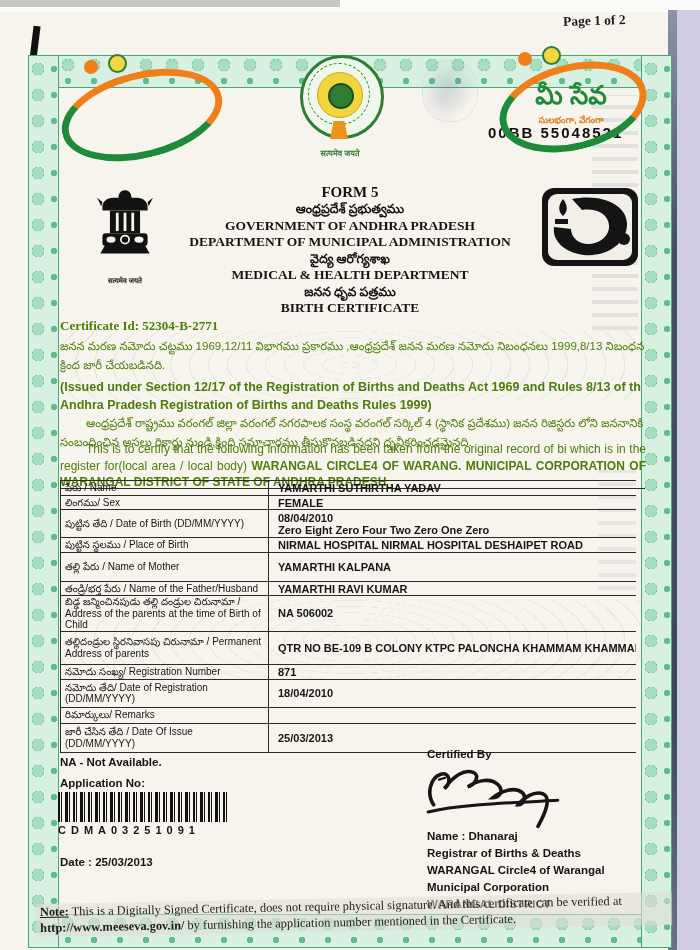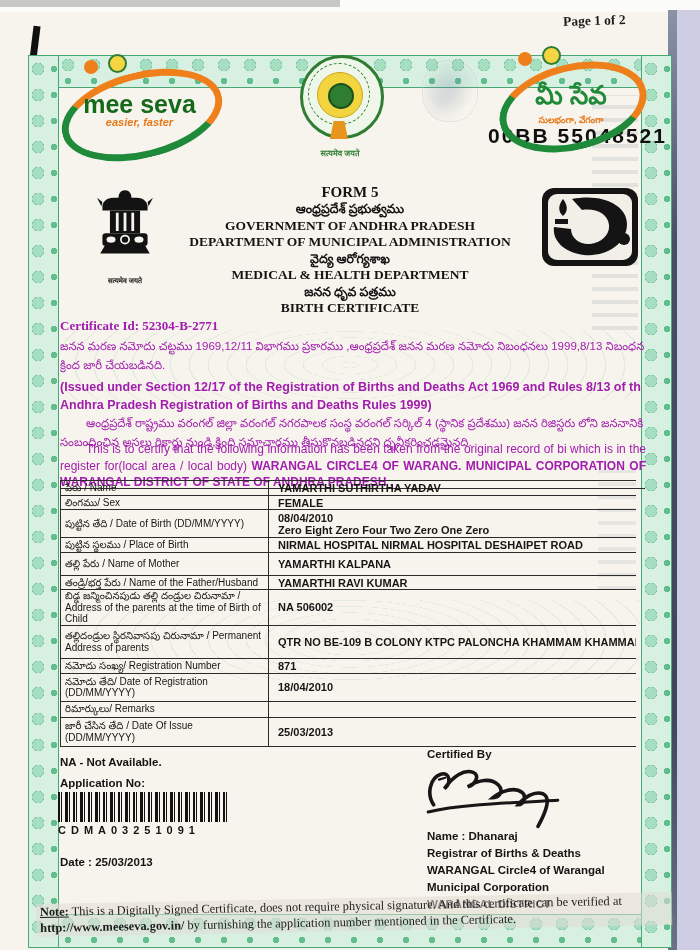--- a/index.html
+++ b/index.html
@@ -26,21 +26,21 @@
   #frame-top{left:28px;top:55px;width:644px;height:33px;}
   #frame-bottom{left:28px;top:914px;width:644px;height:34px;}
   #frame-left{left:28px;top:55px;width:31px;height:893px;}
   #frame-right{left:641px;top:55px;width:31px;height:893px;}
 
   .guilloche{position:absolute;opacity:.12;pointer-events:none;background:repeating-radial-gradient(ellipse 130px 42px at 50% 50%, transparent 0 8px, #58a87e 8px 9.5px, transparent 9.5px 19px);}
   .ghost{position:absolute;opacity:.13;filter:blur(.7px);background:repeating-linear-gradient(0deg,#5d6d8a 0 4px,transparent 4px 13px);}
 
   
   #page-indicator{position:absolute;left:563px;top:13px;font-family:"Liberation Serif",serif;font-weight:bold;font-size:13.5px;color:#1c1c1c;transform:rotate(-2deg);}
-  #serial-number{position:absolute;left:488px;top:124px;font-weight:bold;font-size:21px;letter-spacing:2px;color:#101010;}
+  #serial-number{position:absolute;left:488px;top:124px;font-weight:bold;font-size:15px;letter-spacing:2px;color:#101010;}
 
   .logo-box{position:absolute;}
   .logo-oval{position:absolute;border-radius:50%;border:7px solid;border-color:#ef7f1a #ef7f1a #1f8a3a #1f8a3a;transform:rotate(-14deg);}
   .logo-inner{position:absolute;width:100%;text-align:center;}
   .meeseva-en-title{font-size:25px;font-weight:bold;color:#15691a;letter-spacing:0;}
   .meeseva-en-tag{font-size:11px;font-style:italic;color:#e87817;font-weight:bold;margin-top:-3px;}
   .meeseva-te-title{font-size:26px;font-weight:bold;color:#1f8a3a;}
   .meeseva-te-tag{font-size:9px;color:#e87817;font-weight:bold;margin-top:-2px;}
   .smiley{position:absolute;width:14px;height:14px;border-radius:50%;background:#ef7f1a;}
   .mini-emblem{position:absolute;width:15px;height:15px;border-radius:50%;border:2px solid #2e7d32;background:#f5d642;}
@@ -67,21 +67,21 @@
   
   #cdma-logo{position:absolute;left:540px;top:186px;width:100px;height:82px;}
 
   
   #form-head{position:absolute;left:120px;top:183px;width:460px;text-align:center;font-family:"Liberation Serif",serif;color:#141414;}
   #form-head .h-line{font-weight:bold;font-size:13.5px;line-height:16.5px;}
   #form-head .h-form{font-size:15px;line-height:18px;}
   #form-head .h-te{font-size:12.5px;}
 
   
-  .para{position:absolute;left:60px;width:586px;color:#a21caf;overflow:hidden;}
+  .para{position:absolute;left:60px;width:586px;color:#4d7c0f;overflow:hidden;}
   #cert-id{top:318px;font-family:"Liberation Serif",serif;font-weight:bold;font-size:13px;}
   #para-te1{top:337px;height:40px;font-size:11.5px;line-height:19px;}
   #para-en1{top:378px;height:38px;font-size:12.5px;font-weight:bold;line-height:18px;}
   #para-te2{top:414px;height:40px;font-size:11.5px;line-height:19px;text-indent:26px;}
   #para-certify{top:441px;height:48px;font-size:12px;line-height:16.5px;text-align:justify;text-indent:26px;}
   #para-certify b{font-size:12px;}
   .rule-line{position:absolute;left:60px;top:488px;width:585px;height:0;border-top:1.3px solid #2b2b2b;}
 
   
   #cert-table{position:absolute;left:60px;top:480px;width:576px;border-collapse:collapse;table-layout:fixed;}
@@ -124,24 +124,20 @@
   <div class="ghost" style="left:592px;top:95px;width:46px;height:235px;"></div>
   <div class="ghost" style="left:598px;top:470px;width:38px;height:120px;opacity:.1;"></div>
 
   <div id="page-indicator">Page 1 of 2</div>
   <div id="serial-number">00BB 55048521</div>
 
   <div class="logo-box" style="left:52px;top:58px;width:175px;height:105px;">
     <div class="smiley" style="left:32px;top:2px;"></div>
     <div class="mini-emblem" style="left:56px;top:-4px;"></div>
     <div class="logo-oval" style="left:8px;top:14px;width:150px;height:72px;"></div>
-    <div class="logo-inner" style="top:32px;">
-      <div class="meeseva-en-title">mee seva</div>
-      <div class="meeseva-en-tag">easier, faster</div>
-    </div>
   </div>
 
   <div id="ap-emblem">
     <div class="ap-outer"></div>
     <div class="ap-dashed"></div>
     <div class="ap-yellow"></div>
     <div class="ap-core"></div>
     <div class="ap-kalasam"></div>
     <div class="ap-motto">सत्यमेव जयते</div>
   </div>
@@ -219,21 +215,21 @@
       <td class="lbl">పుట్టిన తేది / Date of Birth (DD/MM/YYYY)</td>
       <td class="val">
         <div>08/04/2010</div>
         <div>Zero Eight Zero Four Two Zero One Zero</div>
       </td>
     </tr>
     <tr style="height:15px;">
       <td class="lbl">పుట్టిన స్థలము / Place of Birth</td>
       <td class="val">NIRMAL HOSPITAL NIRMAL HOSPITAL DESHAIPET ROAD</td>
     </tr>
-    <tr style="height:23px;">
+    <tr style="height:29px;">
       <td class="lbl">తల్లి పేరు / Name of Mother</td>
       <td class="val">YAMARTHI KALPANA</td>
     </tr>
     <tr style="height:14px;">
       <td class="lbl">తండ్రి/భర్త పేరు / Name of the Father/Husband</td>
       <td class="val">YAMARTHI RAVI KUMAR</td>
     </tr>
     <tr style="height:32px;">
       <td class="lbl">బిడ్డ జన్మించినపుడు తల్లి దండ్రుల చిరునామా / Address of the parents at the time of Birth of Child</td>
       <td class="val">NA 506002</td>

